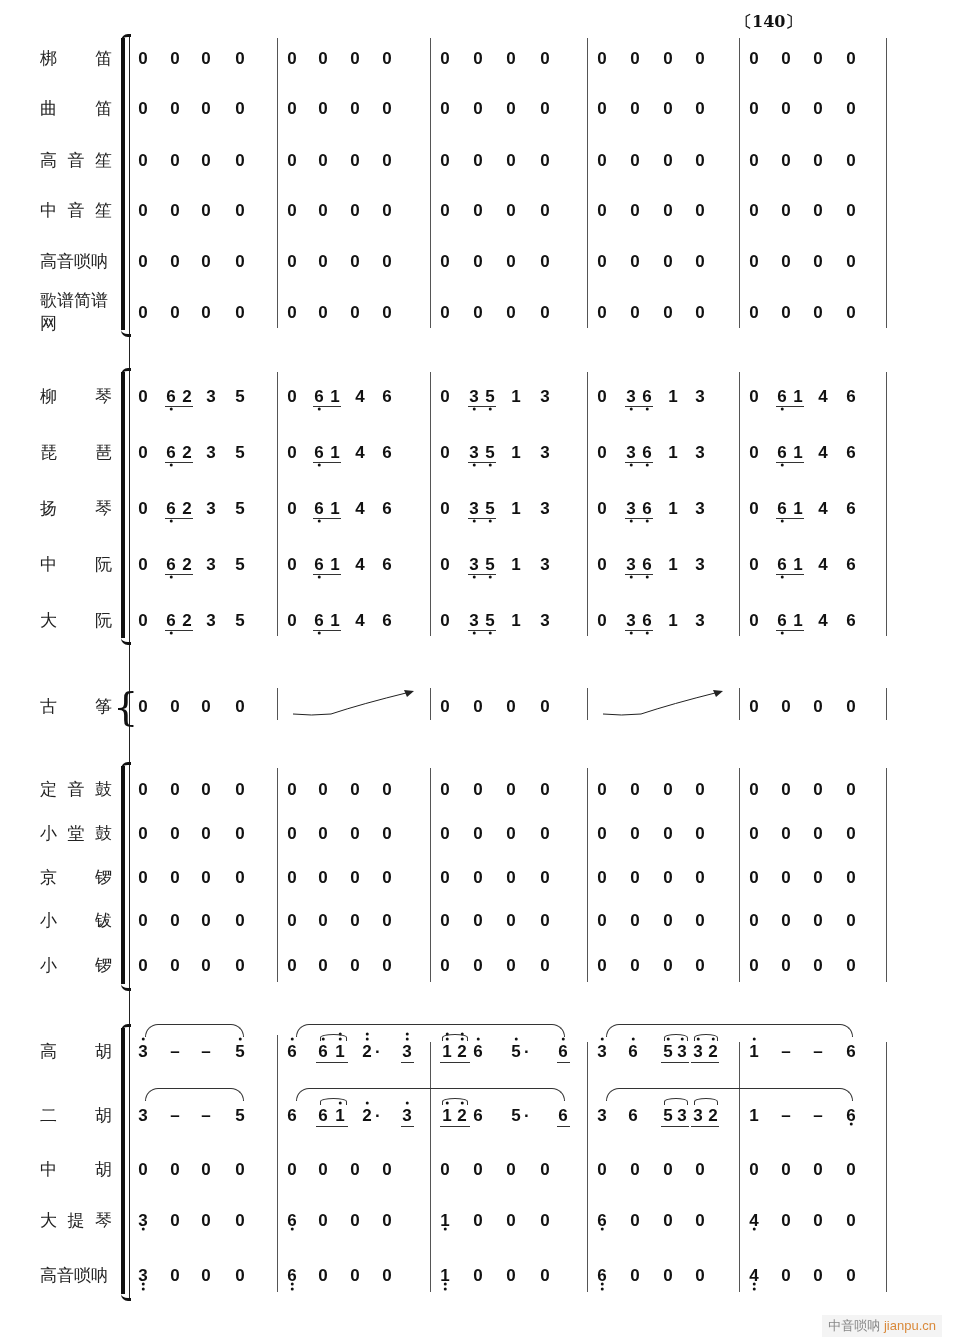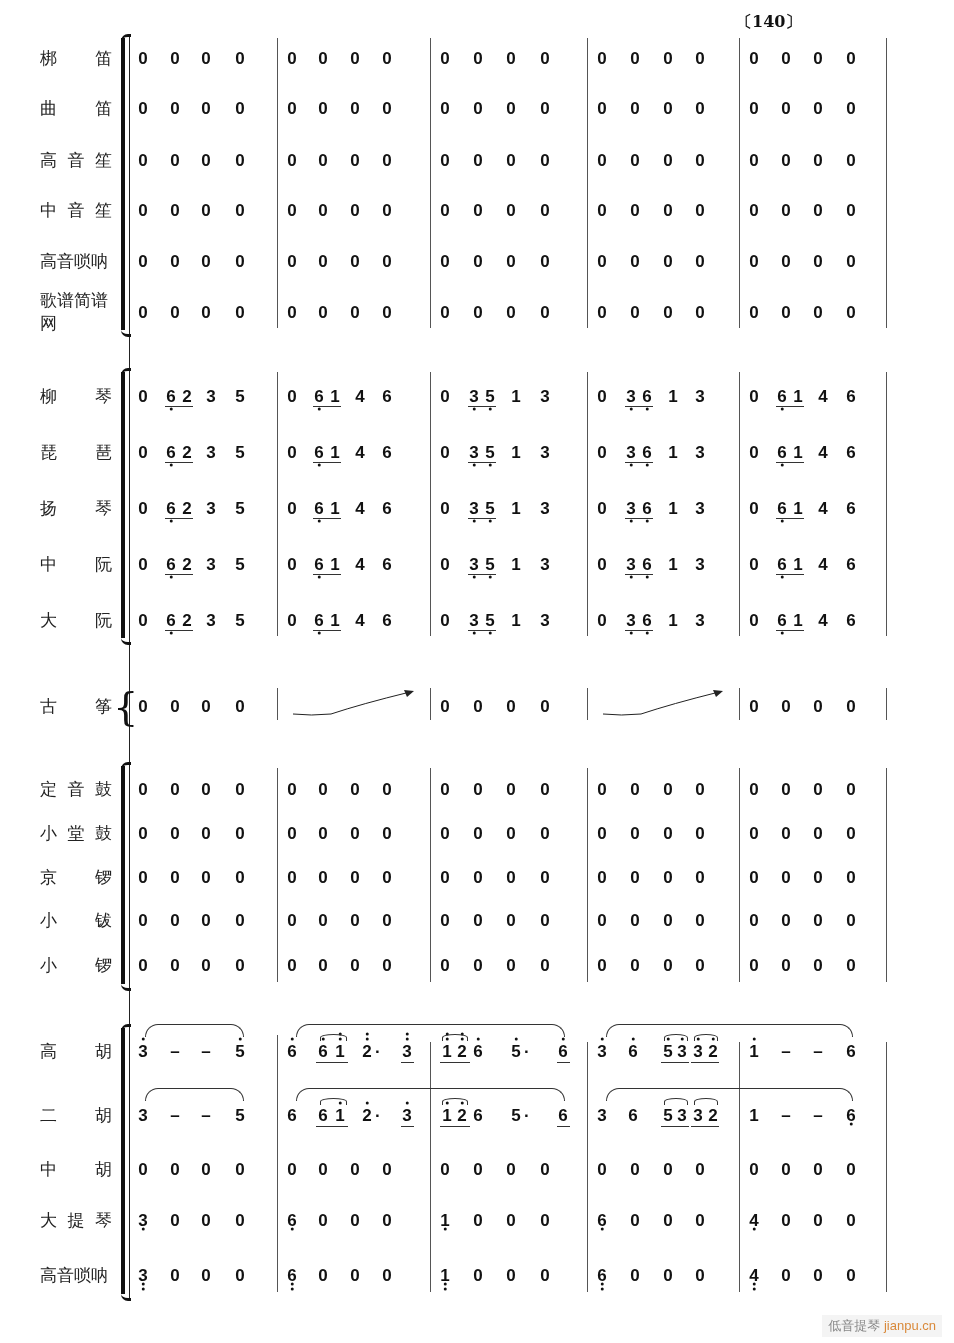--- a/index.html
+++ b/index.html
@@ -673,13 +673,13 @@
     <div class="note" style="left: 545px; top: 1275px;">0</div>
     <div class="note" style="left: 602px; top: 1275px;">6<span class="dot-below" style="top: 16px;"></span><span class="dot-below" style="top: 21px;"></span></div>
     <div class="note" style="left: 635px; top: 1275px;">0</div>
     <div class="note" style="left: 668px; top: 1275px;">0</div>
     <div class="note" style="left: 700px; top: 1275px;">0</div>
     <div class="note" style="left: 754px; top: 1275px;">4<span class="dot-below" style="top: 16px;"></span><span class="dot-below" style="top: 21px;"></span></div>
     <div class="note" style="left: 786px; top: 1275px;">0</div>
     <div class="note" style="left: 818px; top: 1275px;">0</div>
     <div class="note" style="left: 851px; top: 1275px;">0</div>
   </div>
-<div class="watermark"><span>低音提琴</span> <span class="dom">jianpu.cn</span></div>
+<div class="watermark"><span>中音唢呐</span> <span class="dom">jianpu.cn</span></div>
 
 </body></html>

